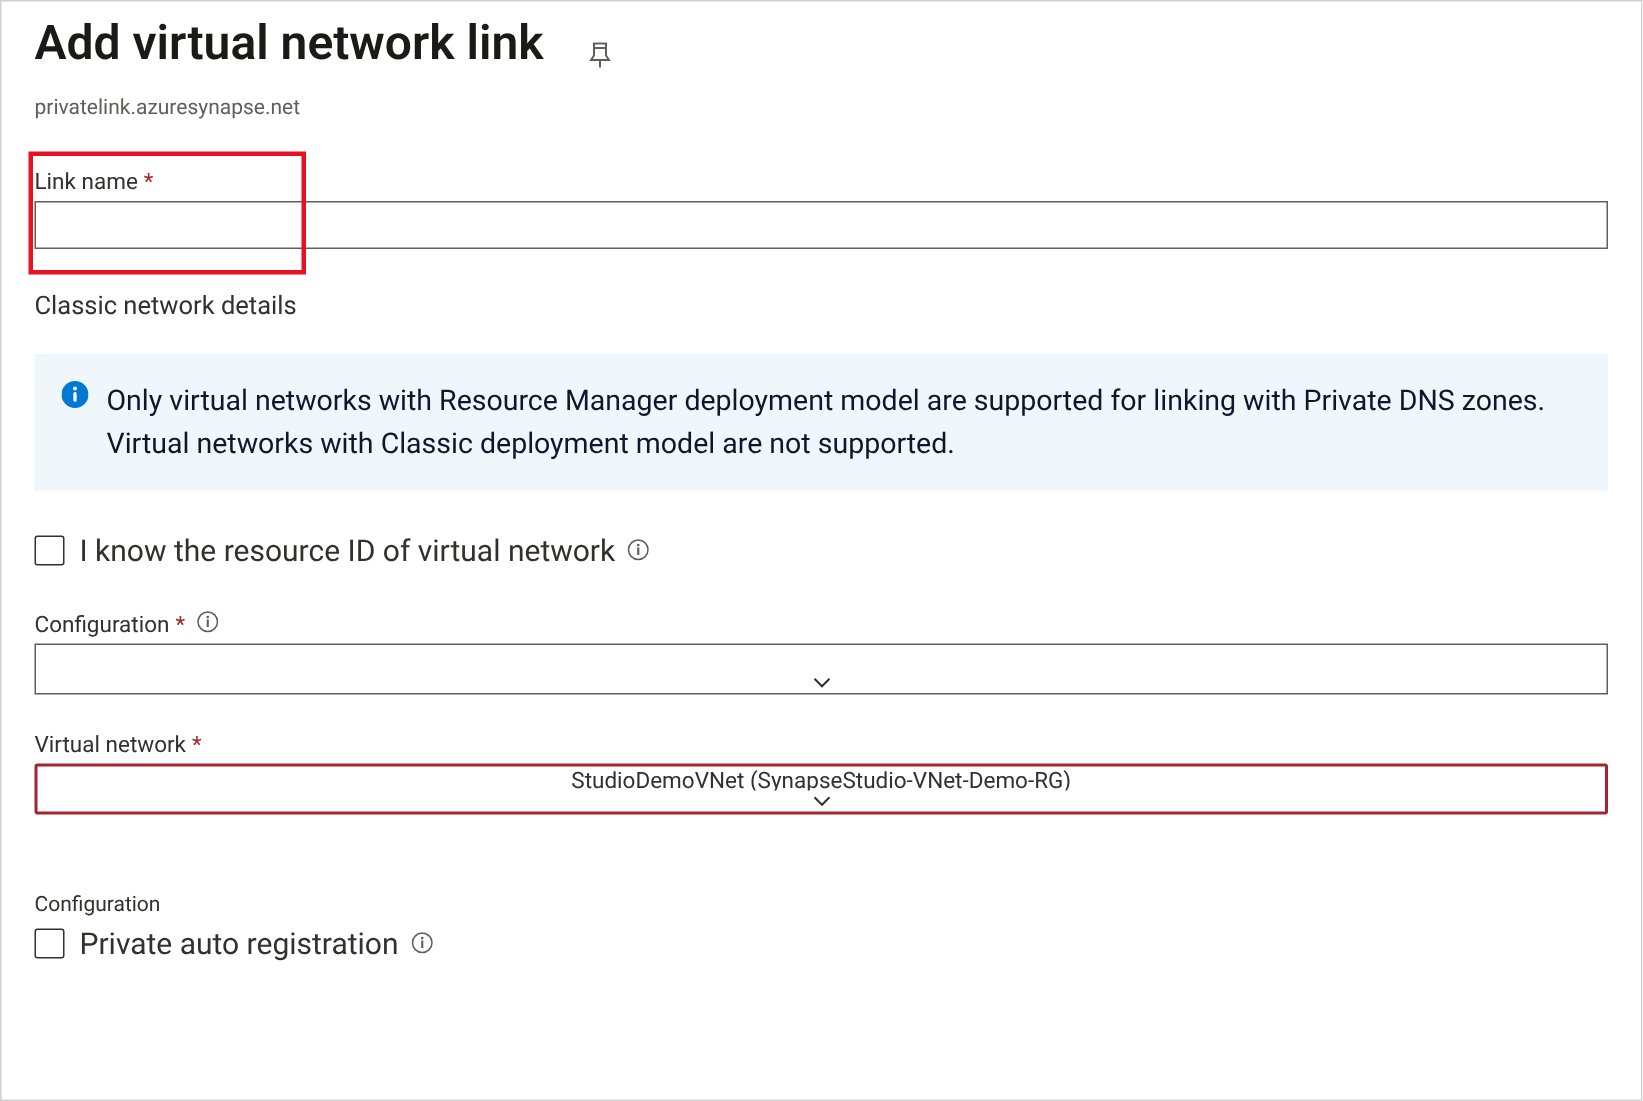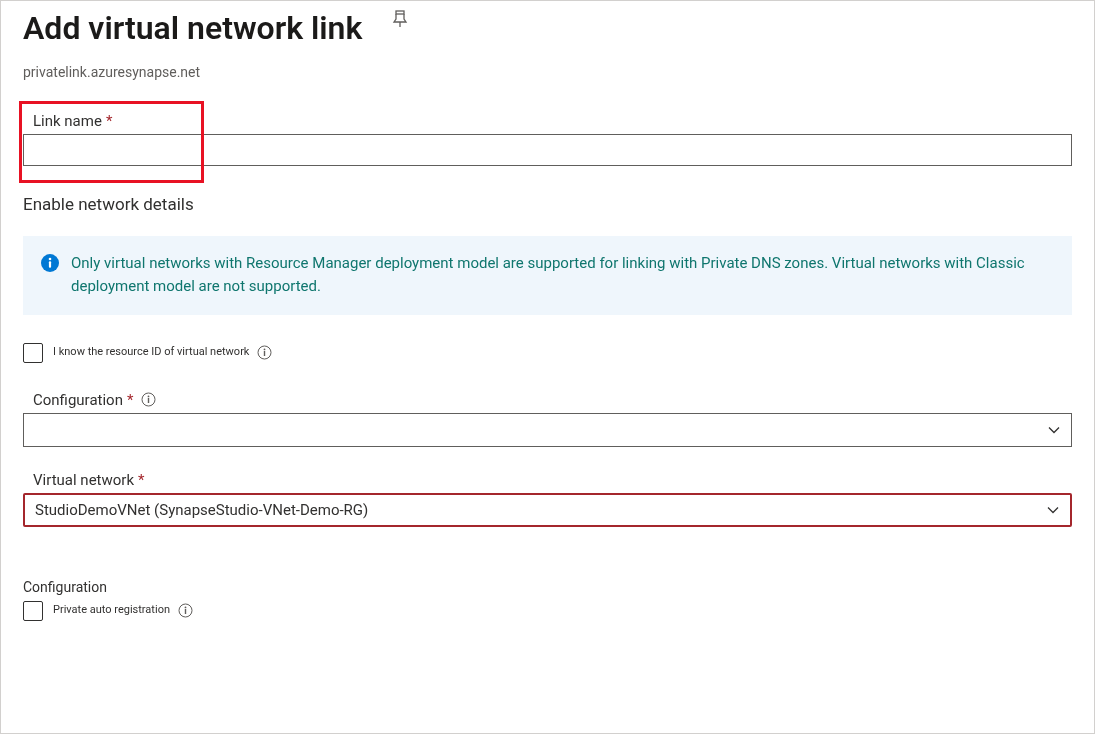--- a/index.html
+++ b/index.html
@@ -13,21 +13,21 @@
   }
   .page {
     border: 1px solid #d2d0ce;
     width: 1095px;
     height: 734px;
     padding: 8px 22px 22px 22px;
     position: relative;
   }
   .title-row {
     display: flex;
-    align-items: flex-start;
+    align-items: flex-end;
   }
   .page-title {
     font-size: 32px;
     font-weight: 600;
     margin: 0;
     color: #1b1a19;
   }
   .pin-icon {
     margin-left: 28px;
     color: #605e5c;
@@ -40,22 +40,21 @@
     margin-bottom: 32px;
   }
   .field-group {
     margin-bottom: 18px;
   }
   .field-label {
     font-size: 15px;
     color: #323130;
     margin-bottom: 4px;
     display: flex;
-    align-items: center;
-    padding-left: 10px;
+    align-items: flex-start;
   }
   .required-star {
     color: #a4262c;
     margin-left: 4px;
   }
   .info-inline {
     margin-left: 8px;
     display: inline-flex;
     color: #605e5c;
   }
@@ -91,58 +90,59 @@
     display: flex;
     align-items: flex-start;
     gap: 12px;
     margin-bottom: 28px;
   }
   .info-box-icon {
     flex-shrink: 0;
     margin-top: 2px;
   }
   .info-box-text {
-    font-size: 15px;
-    color: #0f766e;
+    font-size: 19px;
+    color: #0f172a;
     line-height: 1.55;
   }
   .checkbox-row {
     display: flex;
     align-items: center;
     gap: 10px;
     margin-bottom: 26px;
   }
   .checkbox-row.tight {
     margin-bottom: 6px;
   }
   .checkbox-box {
     width: 20px;
     height: 20px;
     border: 1px solid #323130;
     border-radius: 2px;
     background: #fff;
     flex-shrink: 0;
   }
   .checkbox-label {
-    font-size: 11px;
-    color: #323130;
-    display: flex;
-    align-items: flex-start;
+    font-size: 20px;
+    color: #323130;
+    display: flex;
+    align-items: center;
   }
   .select-field {
     width: 100%;
     height: 34px;
     border: 1px solid #605e5c;
     display: flex;
     align-items: center;
     justify-content: space-between;
     padding: 0 10px;
     font-size: 15px;
     color: #323130;
     background: #fff;
+    flex-direction: column;
   }
   .select-field.highlighted {
     border: 2px solid #a4262c;
     border-radius: 2px;
   }
   .select-value {
     white-space: nowrap;
     overflow: hidden;
     text-overflow: ellipsis;
   }
@@ -178,21 +178,21 @@
 
   <div class="field-group highlight-red">
     <div class="highlight-red-box"></div>
     <div class="field-label">
       <span>Link name</span>
       <span class="required-star">*</span>
     </div>
     <input type="text" class="text-input" value="" style="">
   </div>
 
-  <div class="section-heading">Enable network details</div>
+  <div class="section-heading">Classic network details</div>
 
   <div class="info-box">
     <span class="info-box-icon">
       <svg width="18" height="18" viewBox="0 0 18 18">
         <circle cx="9" cy="9" r="9" fill="#0078d4"></circle>
         <circle cx="9" cy="5" r="1.3" fill="#fff"></circle>
         <rect x="7.9" y="7.3" width="2.2" height="6.5" fill="#fff" rx="1"></rect>
       </svg>
     </span>
     <div class="info-box-text">Only virtual networks with Resource Manager deployment model are supported for linking with Private DNS zones. Virtual networks with Classic deployment model are not supported.</div>

